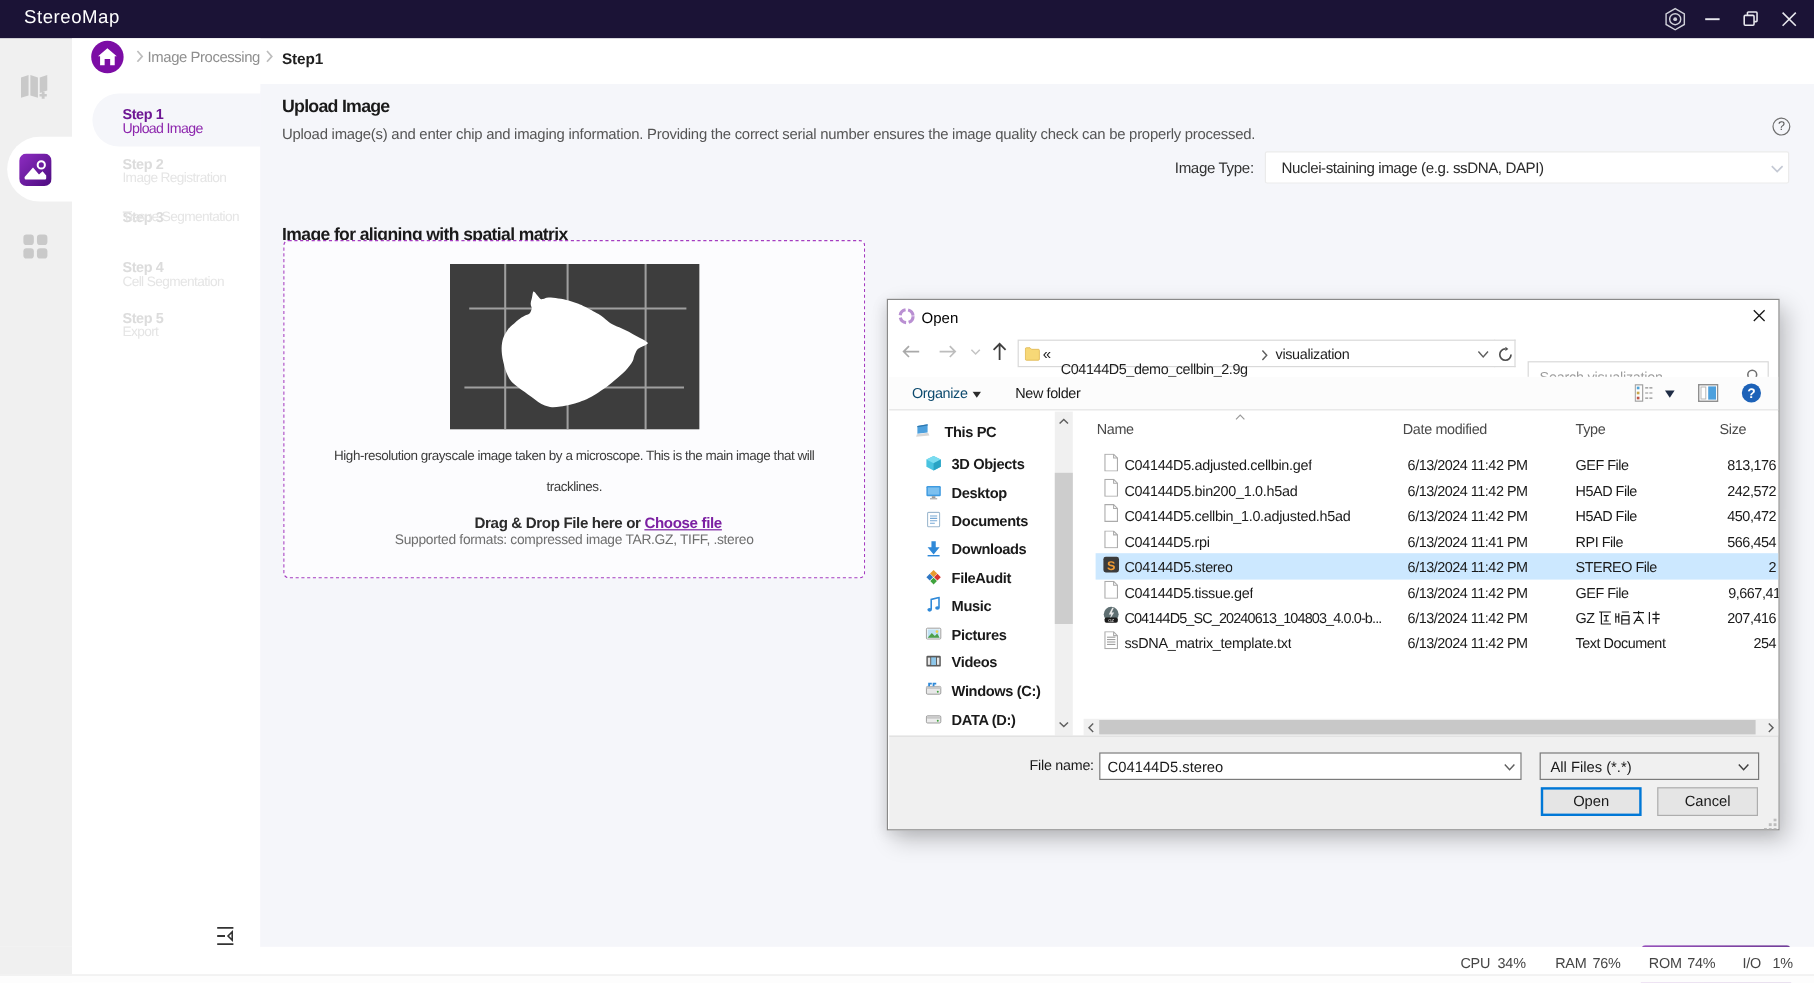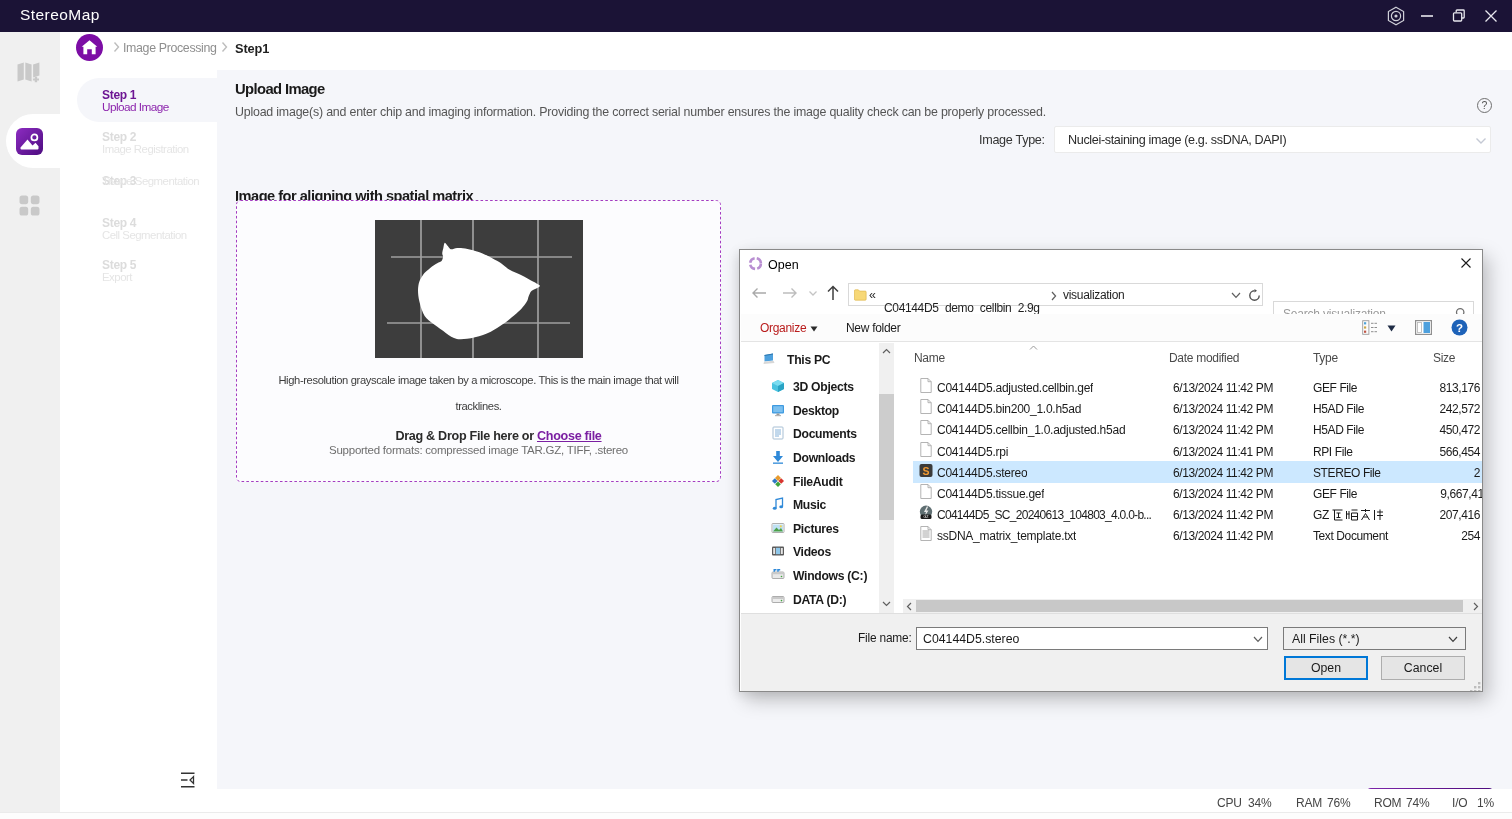--- a/index.html
+++ b/index.html
@@ -60,21 +60,21 @@
 #bottomline { position:absolute; left:0; top:812px; width:1512px; height:7px; background:#fdfdfd; border-top:1px solid #ebebeb;}
 
 
 #dlg { position:absolute; left:739px; top:249px; width:744px; height:443px; background:#fff; border:1px solid #898989; box-shadow:6px 8px 18px rgba(0,0,0,0.22), -3px 3px 10px rgba(0,0,0,0.08); overflow:hidden; font-size:12px; color:#1a1a1a; }
 #dlg-title { position:absolute; left:28px; top:8px; font-size:12.5px; color:#000; }
 #addr-box { position:absolute; left:108px; top:33px; width:398px; height:23px; border:1px solid #d9d9d9; background:#fff; }
 #addr-refresh { position:absolute; left:505px; top:33px; width:18px; height:23px; border:1px solid #d9d9d9; border-left:none; background:#fff;}
 #search-box { position:absolute; left:533px; top:33px; width:201px; height:23px; border:1px solid #d9d9d9; background:#fff;margin-top:18px; }
 #search-box .ph { position:absolute; left:9px; top:5px; color:#9a9a9a; font-size:12px; letter-spacing:-0.2px;}
 #toolbar { position:absolute; left:1px; top:64px; width:741px; height:28px; background:#fcfcfc; border-bottom:1px solid #e4e4e4; }
-#toolbar .org { position:absolute; left:19px; top:7px; font-size:12px; color:#b91c1c; letter-spacing:-0.3px;}
+#toolbar .org { position:absolute; left:19px; top:7px; font-size:12px; color:#0c4a6e; letter-spacing:-0.3px;}
 #toolbar .nf { position:absolute; left:105px; top:7px; font-size:12px; color:#1a1a1a; letter-spacing:-0.3px;}
 #tree { position:absolute; left:0px; top:93px; width:139px; height:270px; background:#fff; }
 .titem { position:absolute; left:53px; font-size:12.2px; color:#1a1a1a; letter-spacing:-0.3px; white-space:nowrap;font-weight:bold;}
 .ticon { position:absolute; left:32px; width:14px; height:14px; }
 #vscroll { position:absolute; left:139px; top:93px; width:15px; height:270px; background:#f0f0f0; }
 #vthumb { position:absolute; left:0px; top:51px; width:15px; height:126px; background:#cdcdcd; }
 #flist { position:absolute; left:163px; top:93px; width:579px; height:270px; background:#fff; }
 .fhead { position:absolute; top:8px; font-size:12px; color:#4a4a4a; letter-spacing:-0.3px;}
 .frow { position:absolute; left:0; width:579px; height:21px; }
 .fsel { }

